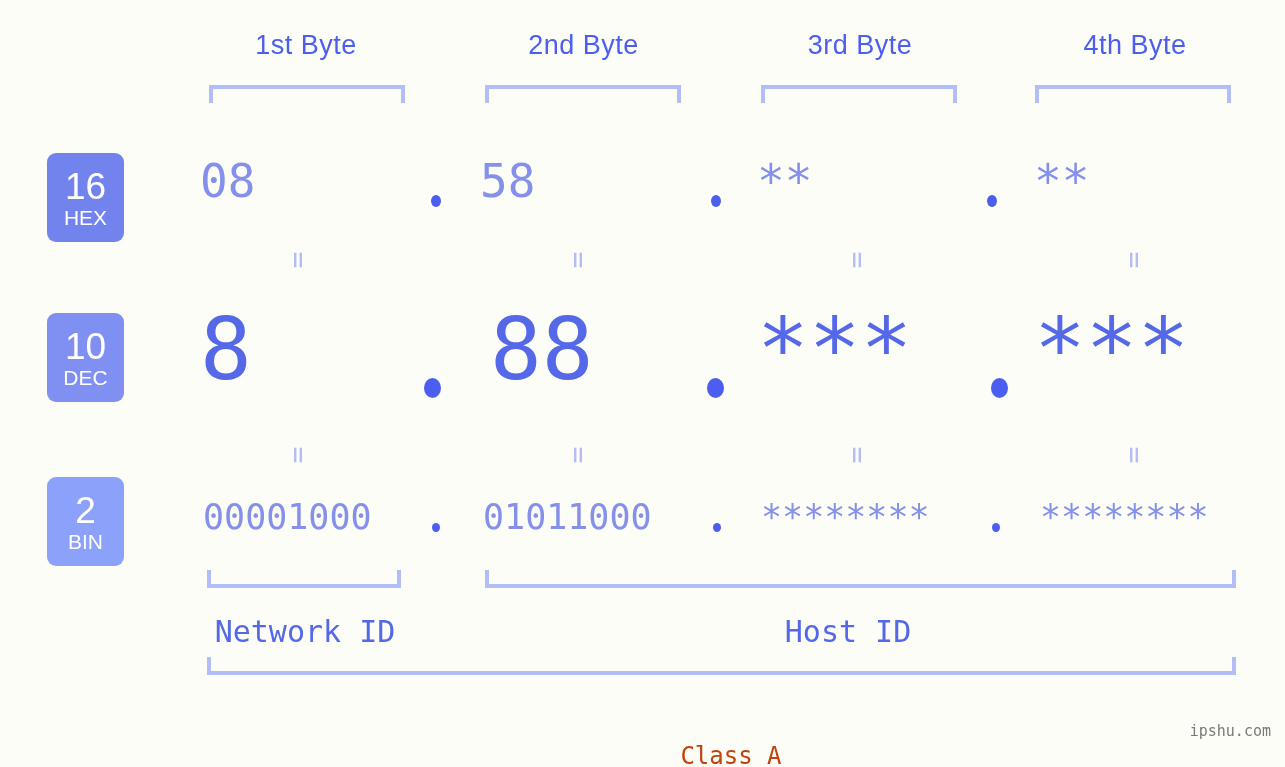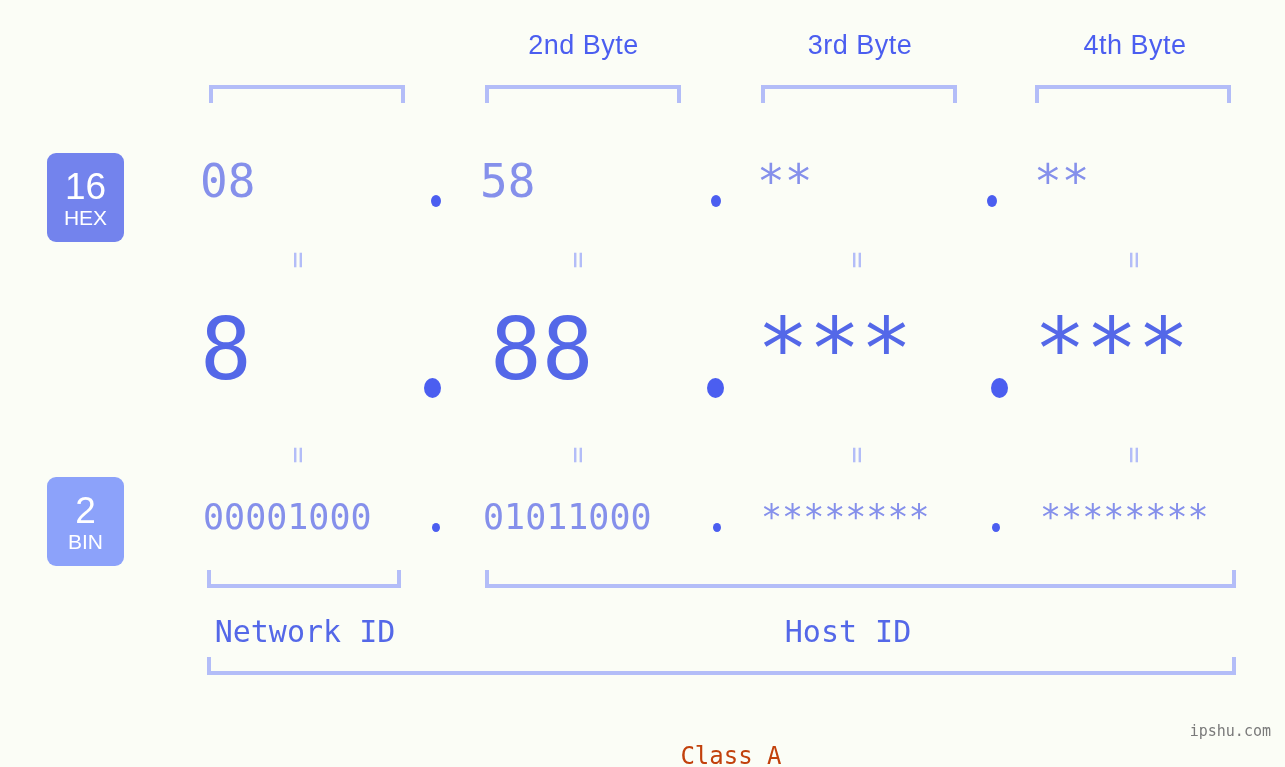--- a/index.html
+++ b/index.html
@@ -177,32 +177,37 @@
     font-size: 15px;
     color: #7a7a7a;
     letter-spacing: 0px;
   }
 </style>
 </head>
 <body>
 
 <div id="stage">
 
+  <div class="byte-head" style="left:200px;width:212px;">1st Byte</div>
   <div class="byte-head" style="left:480px;width:207px;text-align:center;">2nd Byte</div>
   <div class="byte-head" style="left:758px;width:204px;">3rd Byte</div>
   <div class="byte-head" style="left:1034px;width:202px;">4th Byte</div>
 
   <div class="bracket-top" style="left:209px;top:85px;width:196px;"></div>
   <div class="bracket-top" style="left:485px;top:85px;width:196px;"></div>
   <div class="bracket-top" style="left:761px;top:85px;width:196px;"></div>
   <div class="bracket-top" style="left:1035px;top:85px;width:196px;"></div>
 
   <div class="badge badge-hex">
     <span class="num">16</span>
     <span class="lbl">HEX</span>
+  </div>
+  <div class="badge badge-dec">
+    <span class="num">10</span>
+    <span class="lbl">DEC</span>
   </div>
   <div class="badge badge-bin">
     <span class="num">2</span>
     <span class="lbl">BIN</span>
   </div>
 
   <div class="row-hex">
     <div class="val" style="left:200px;width:196px;">08</div>
     <div class="dot" style="left:431px;"></div>
     <div class="val" style="left:480px;width:196px;">58</div>

